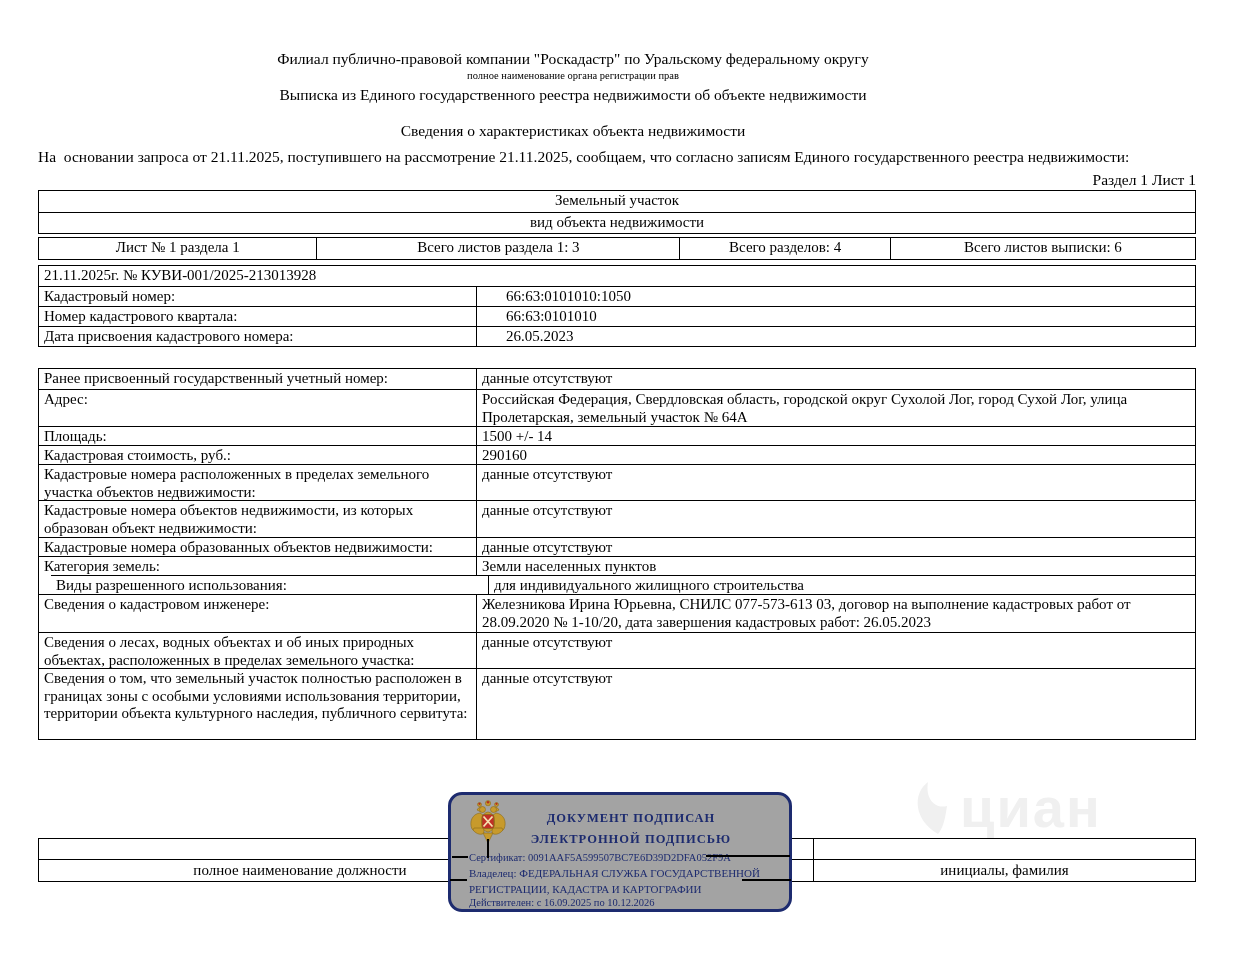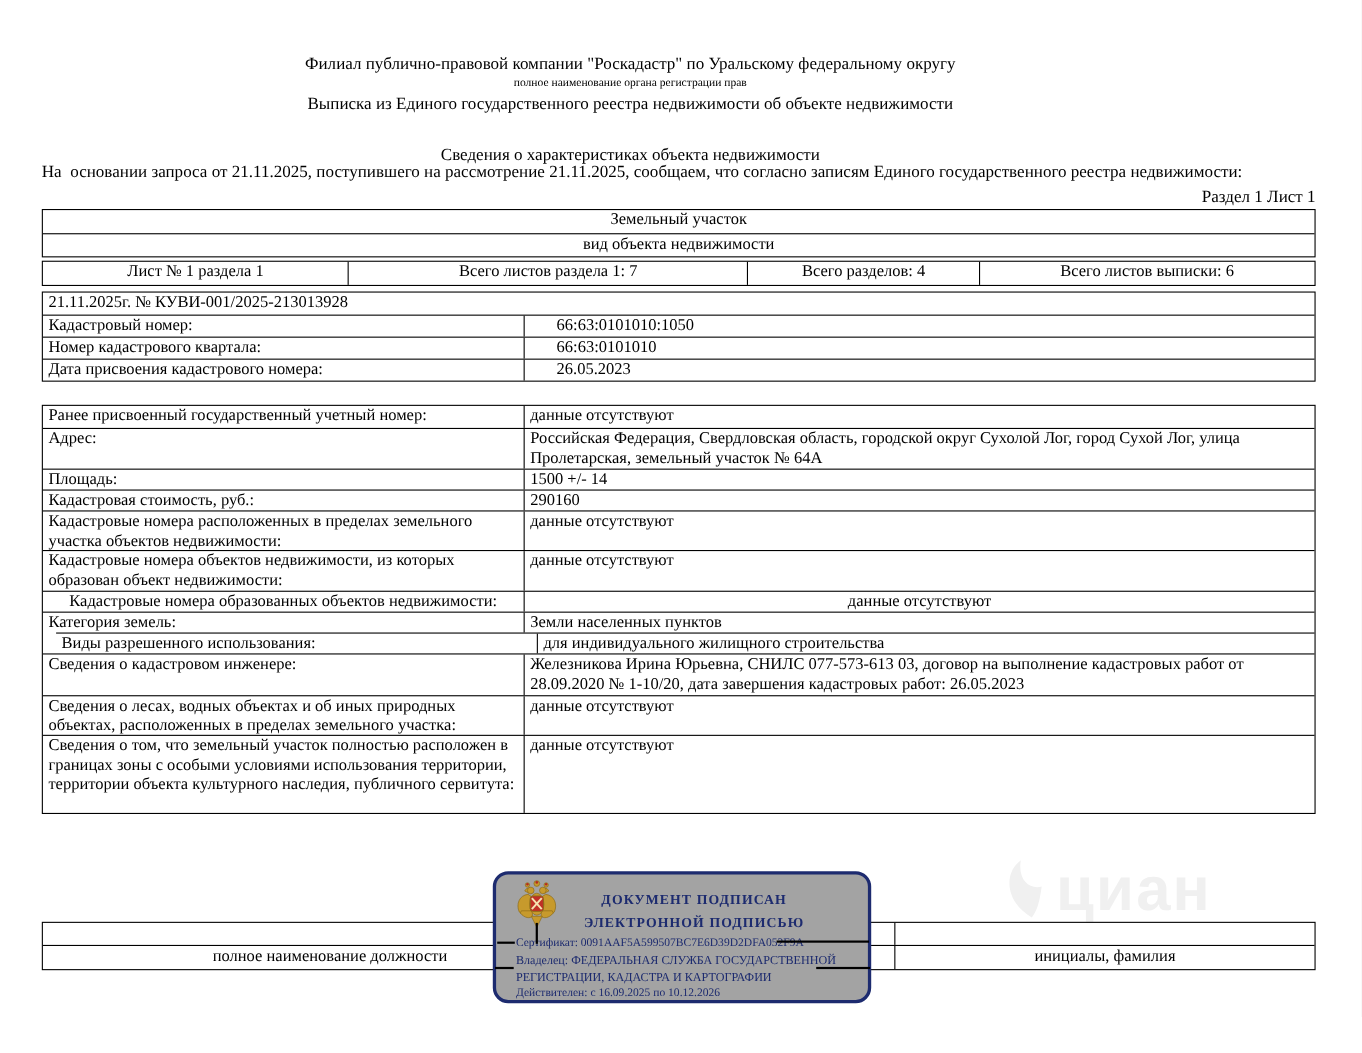--- a/index.html
+++ b/index.html
@@ -7,21 +7,21 @@
   .page {
     position:relative; width:1238px; height:957px; background:#ffffff;
     font-family:"Liberation Serif","DejaVu Serif",serif; color:#000;
     overflow:hidden; margin:0 auto;
   }
   
   .header-wrap { position:absolute; left:0; top:50px; width:1146px; text-align:center; z-index:2; }
   .org-name { font-size:15.5px; }
   .org-caption { font-size:10.5px; margin-top:2px; }
   .doc-title { font-size:15.5px; margin-top:5px; }
-  .info-title { position:absolute; left:0; top:122px; width:1146px; text-align:center; font-size:15.5px; z-index:2;margin-top:10px; }
+  .info-title { position:absolute; left:0; top:122px; width:1146px; text-align:center; font-size:15.5px; z-index:2; }
   .request-line { position:absolute; left:38px; top:148px; width:1164px; font-size:15.5px; white-space:pre-wrap; z-index:2; }
   .section-sheet { position:absolute; right:42px; top:171px; font-size:15.5px; z-index:2; }
 
   
   .tbl { position:absolute; left:38px; width:1158px; border:1.5px solid #000; z-index:2; background:transparent; }
   .trow { display:flex; border-top:1.5px solid #000; }
   .trow:first-child { border-top:none; }
   .tcell { border-left:1.5px solid #000; padding:1px 5px; font-size:15px; line-height:17.5px; overflow:hidden; }
   .tcell:first-child { border-left:none; }
   .c-center { text-align:center; }
@@ -47,21 +47,21 @@
   
   #details-table { top:368px; }
   #details-table .lbl { width:437px; }
   #details-table .val { flex:1; }
   #details-table .r1 { height:20px; }
   #details-table .r2 { height:37px; }
   #details-table .r3 { height:19px; }
   #details-table .r4 { height:19px; }
   #details-table .r5 { height:36px; }
   #details-table .r6 { height:37px; }
-  #details-table .r7 { height:19px;text-align:center; }
+  #details-table .r7 { height:19px; }
   #details-table .r8 { height:19px; }
   #details-table .r9 { height:19px;margin-left:12px; }
   #details-table .r10 { height:38px; }
   #details-table .r11 { height:36px; }
   #details-table .r12 { height:71px; }
 
   
   #signature-table { top:838px; }
   #signature-table .trow.empty { height:20px; }
   #signature-table .trow.labels { height:22px; }
@@ -124,21 +124,21 @@
       <div class="tcell c-center" style="width:100%">Земельный участок</div>
     </div>
     <div class="trow">
       <div class="tcell c-center" style="width:100%">вид объекта недвижимости</div>
     </div>
   </div>
 
   <div class="tbl" id="sheet-table">
     <div class="trow">
       <div class="tcell c-center">Лист № 1 раздела 1</div>
-      <div class="tcell c-center">Всего листов раздела 1: 7</div>
+      <div class="tcell c-center">Всего листов раздела 1: 3</div>
       <div class="tcell c-center">Всего разделов: 4</div>
       <div class="tcell c-center">Всего листов выписки: 6</div>
     </div>
   </div>
 
   <div class="tbl" id="request-table">
     <div class="trow">
       <div class="tcell" style="width:100%">21.11.2025г. № КУВИ-001/2025-213013928</div>
     </div>
     <div class="trow">

